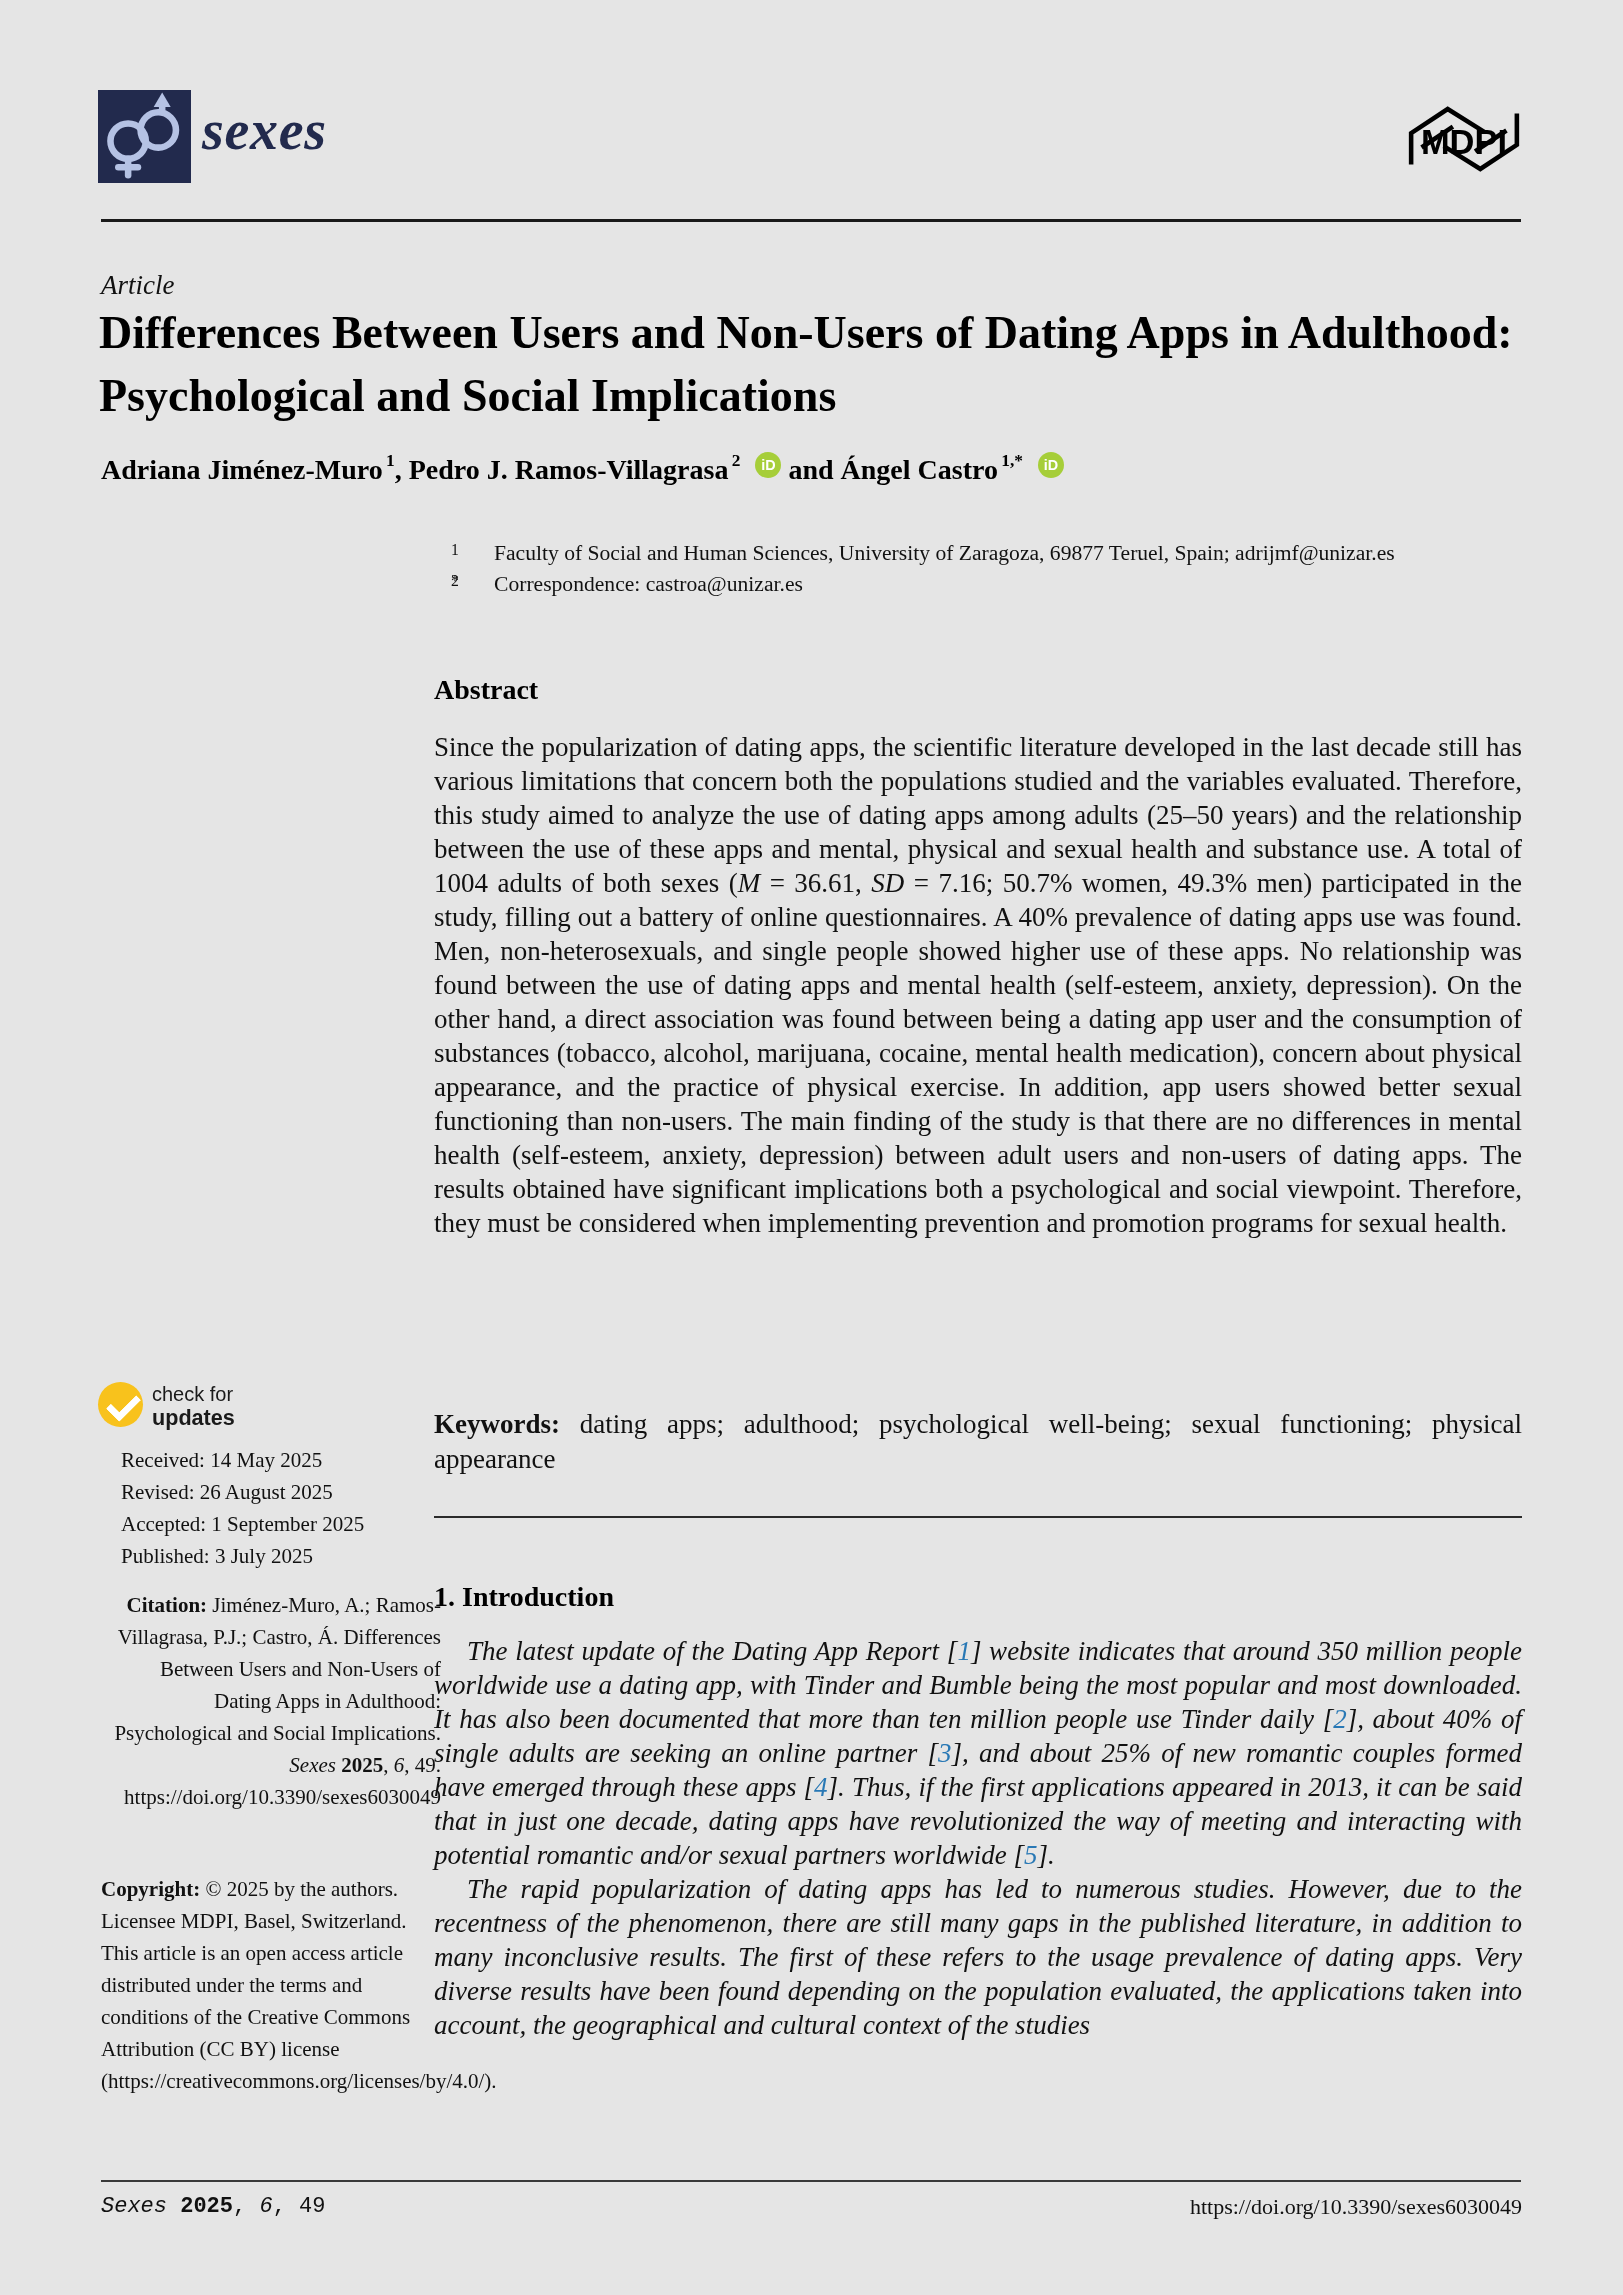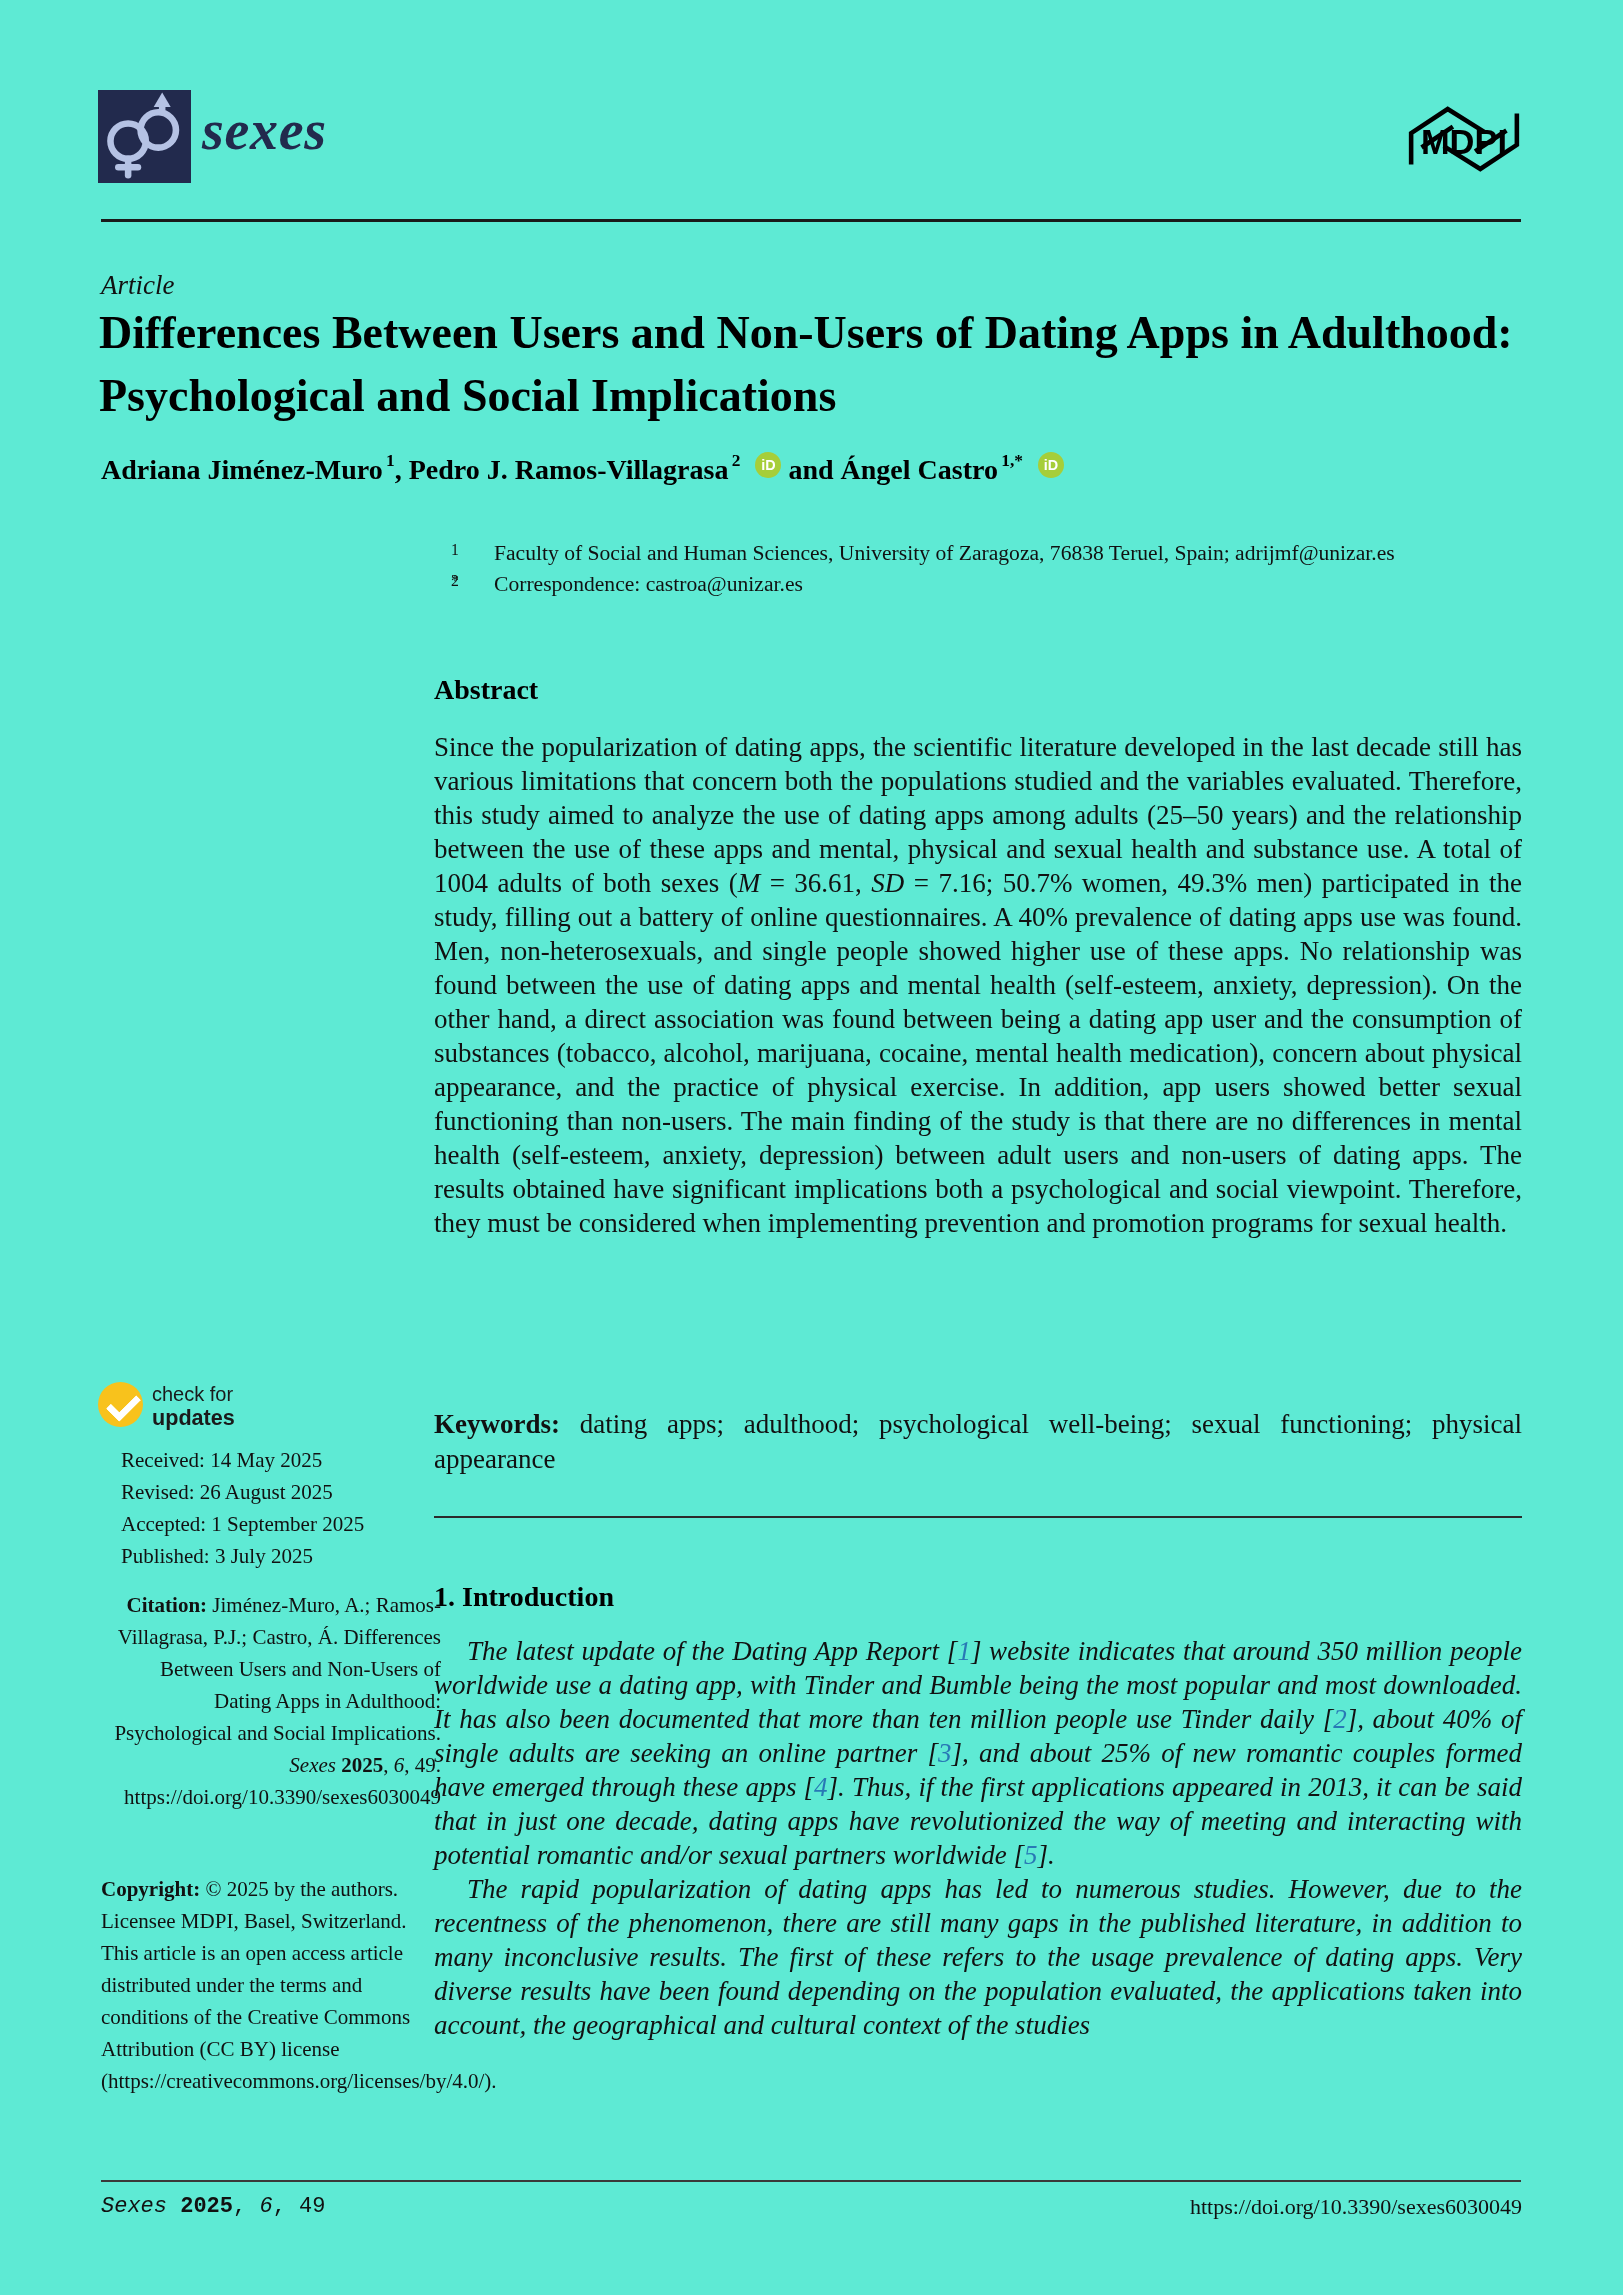--- a/index.html
+++ b/index.html
@@ -1,17 +1,17 @@
 <!DOCTYPE html>
 <html style="font-size:10.5px"><head>
 <meta charset="utf-8">
 <style>
   html,body{margin:0;padding:0;background:#888;}
   .page{
-    position:relative; width:1623px; height:2295px; background:#5eead4;
+    position:relative; width:1623px; height:2295px; background:#e5e5e5;
     overflow:hidden; font-family:"Liberation Serif", serif; color:#111;
   }
   
   .journal-logo{position:absolute; left:98px; top:90px; width:93px; height:93px;}
   .wordmark{
     position:absolute; left:202px; top:98px; font-style:italic; font-weight:bold;
     font-size:56px; line-height:65px; color:#222a4d; letter-spacing:0.7px;
   }
   .mdpi-logo{position:absolute; left:1402px; top:99px; width:124px; height:80px;}
   .rule-header{position:absolute; left:101px; top:219px; width:1420px; height:2.6px; background:#1a1a1a;}
@@ -100,21 +100,21 @@
   <div class="article-type">Article</div>
   <h1 class="page-title" style="margin:0">Differences Between Users and Non-Users of Dating Apps in Adulthood: Psychological and Social Implications</h1>
 
   <div class="authors">
     <span>Adriana Jiménez-Muro</span><sup>1</sup><span>, </span><span>Pedro J. Ramos-Villagrasa</span><sup>2</sup><span class="orcid">iD</span><span> and </span><span>Ángel Castro</span><sup>1,*</sup><span class="orcid">iD</span>
   </div>
 
   <div class="main-col affiliations">
     <div class="aff-row">
       <span class="aff-marker">1</span>
-      <span>Faculty of Social and Human Sciences, University of Zaragoza, 76838 Teruel, Spain; adrijmf@unizar.es</span>
+      <span>Faculty of Social and Human Sciences, University of Zaragoza, 69877 Teruel, Spain; adrijmf@unizar.es</span>
     </div>
     <div class="aff-row">
       <span class="aff-marker">2</span>
     </div>
     <div class="aff-row">
       <span class="aff-marker">*</span>
       <span>Correspondence: castroa@unizar.es</span>
     </div>
   </div>
 

